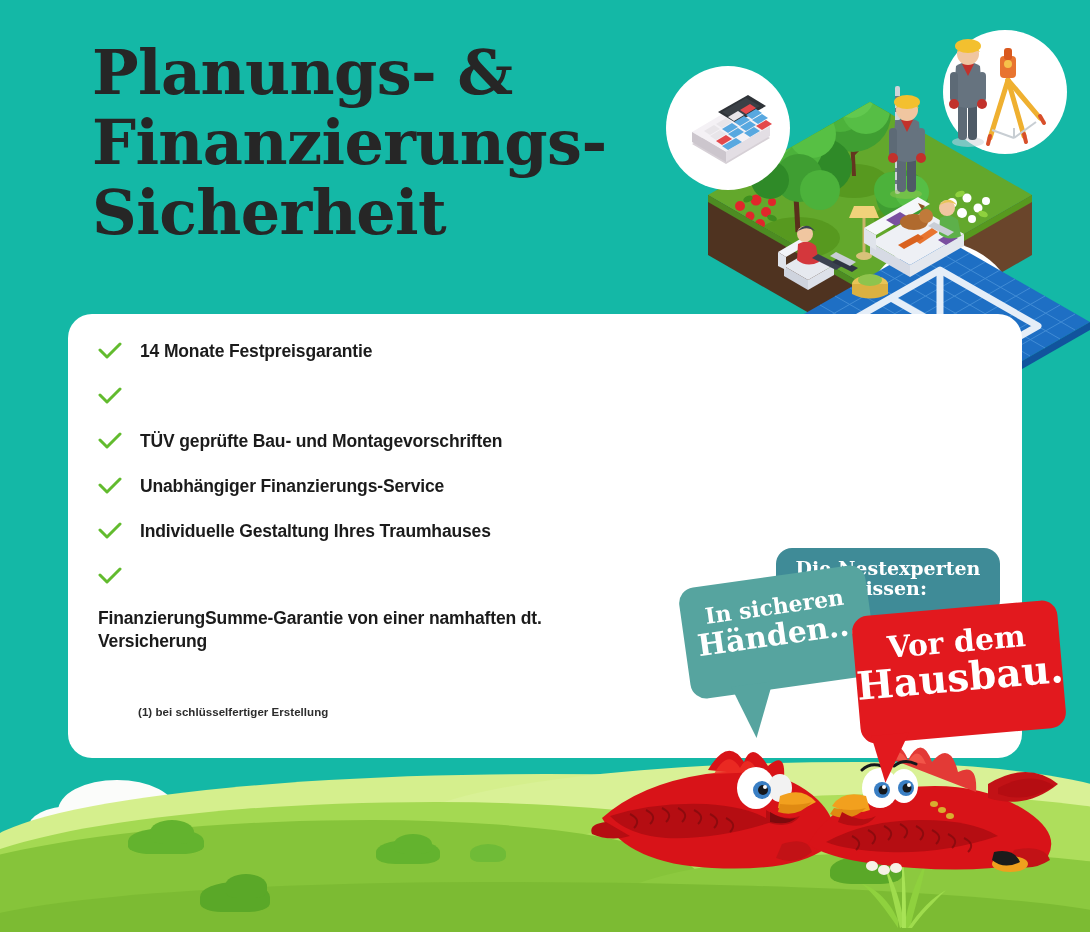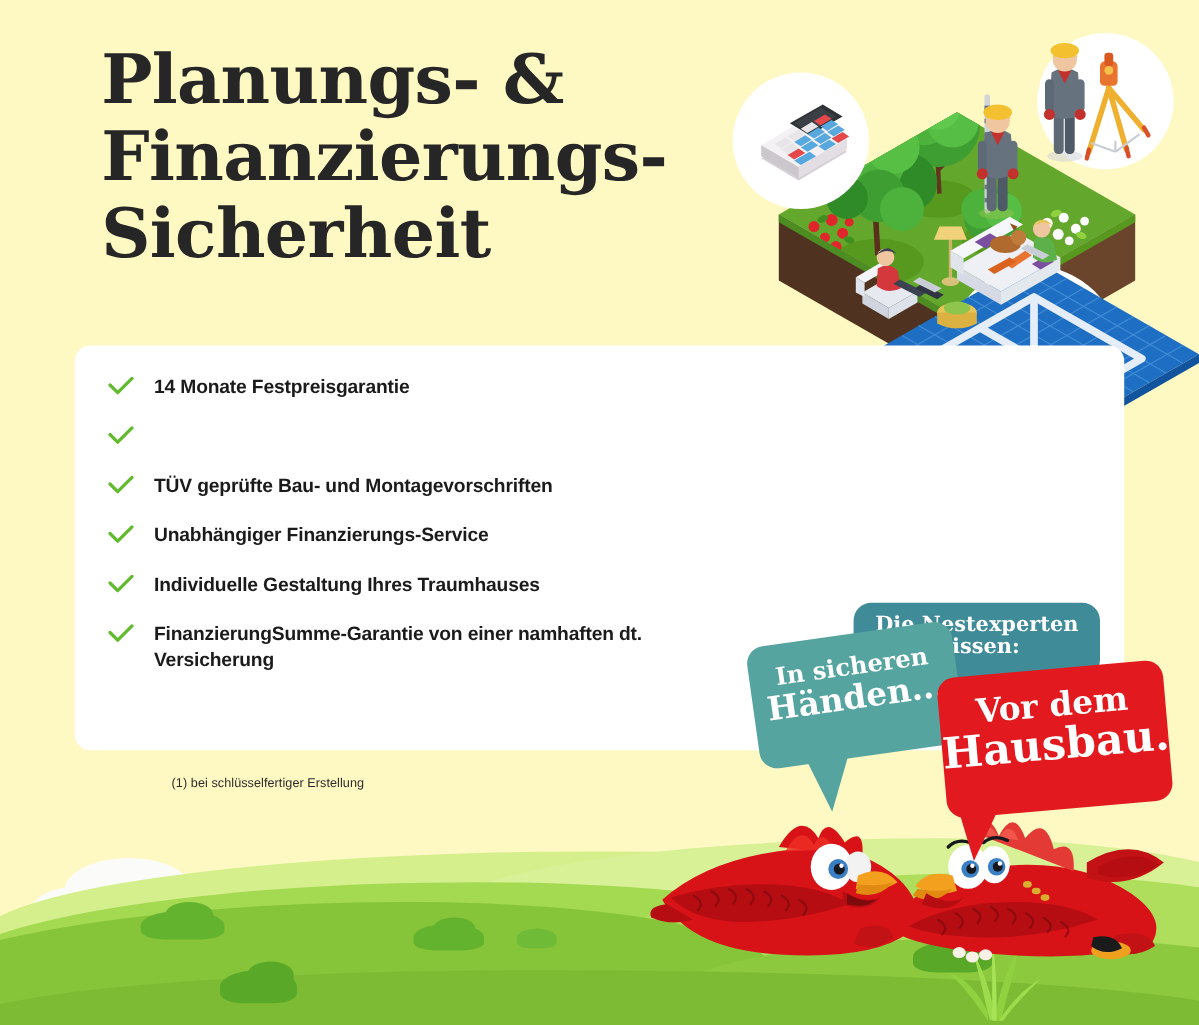--- a/index.html
+++ b/index.html
@@ -9,21 +9,21 @@
     height: 932px;
     overflow: hidden;
     background: #eff1ed;
     font-family: "Liberation Sans", sans-serif;
   }
 
   #stage {
     position: relative;
     width: 1090px;
     height: 932px;
-    background: #fef9c3;
+    background: #14b8a6;
     overflow: hidden;
   }
 
   
   .landscape {
     position: absolute;
     left: 0; bottom: 0;
     width: 1090px; height: 200px;
     overflow: hidden;
   }
@@ -98,23 +98,23 @@
     color: #262626;
     white-space: pre-line;
   }
 
   
   .card {
     position: absolute;
     left: 68px;
     top: 314px;
     width: 954px;
-    height: 368px;
+    height: 444px;
     background: #ffffff;
-    border-radius: 14px;
+    border-radius: 24px;
   }
 
   .list { position: absolute; left: 30px; top: 25px; width: 760px; }
 
   .item {
     display: flex;
     align-items: flex-start;
     margin-bottom: 8px;
     min-height: 37px;
   }
@@ -132,25 +132,26 @@
   }
   .sup {
     font-size: 11px;
     font-weight: bold;
     vertical-align: 1px;
     margin-left: 3px;
   }
 
   .footnote {
     position: absolute;
-    left: 88px;
+    left: 70px;
     top: 392px;
     font-size: 11.5px;
     color: #2c2c2c;
     letter-spacing: 0.05px;
+    font-weight: bold;
   }
 
   
   .iso { position: absolute; left: 652px; top: 18px; width: 438px; height: 420px; }
 
   .iso-svg { position: absolute; left: 0; top: 0; }
 
   
   .bubble {
     position: absolute;
@@ -539,21 +540,21 @@
 
       <div class="item">
         <span class="check">
           <svg width="24" height="18" viewBox="0 0 24 18">
               <path d="M2 8 L9 15 L22 2" stroke="#62bb2e" stroke-width="3" fill="none" stroke-linecap="round" stroke-linejoin="round"></path>
             </svg>
         </span>
         <span class="label">Individuelle Gestaltung Ihres Traumhauses</span>
       </div>
 
-      <div class="item" style="min-height:58px;">
+      <div class="item" style="min-height:58px;flex-direction:column;">
         <span class="check">
           <svg width="24" height="18" viewBox="0 0 24 18">
               <path d="M2 8 L9 15 L22 2" stroke="#62bb2e" stroke-width="3" fill="none" stroke-linecap="round" stroke-linejoin="round"></path>
             </svg>
         </span>
         <span class="label" style="max-width:500px;">FinanzierungSumme-Garantie von einer namhaften dt. Versicherung</span>
       </div>
 
 
     </div>

